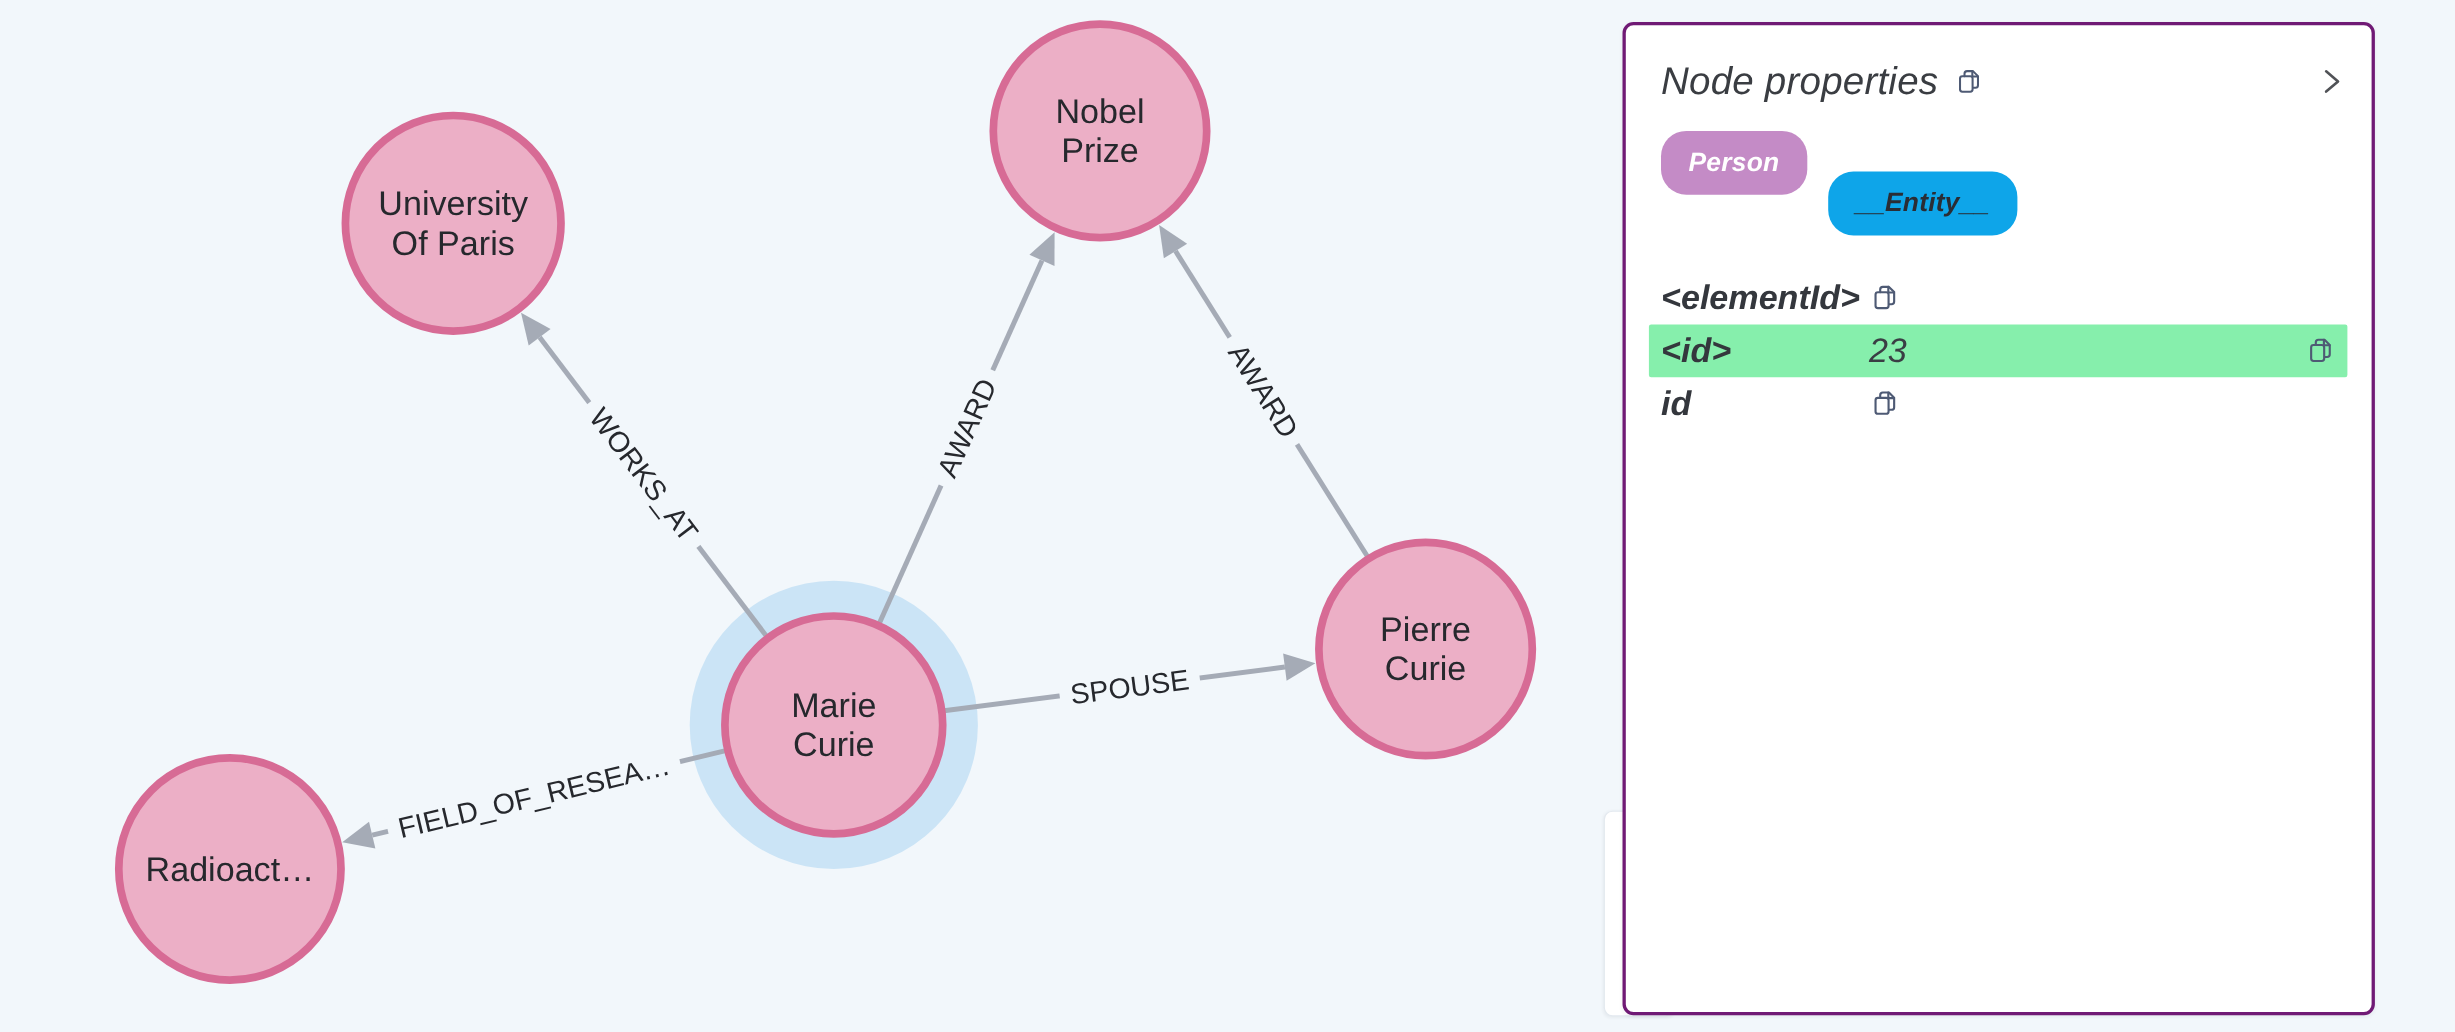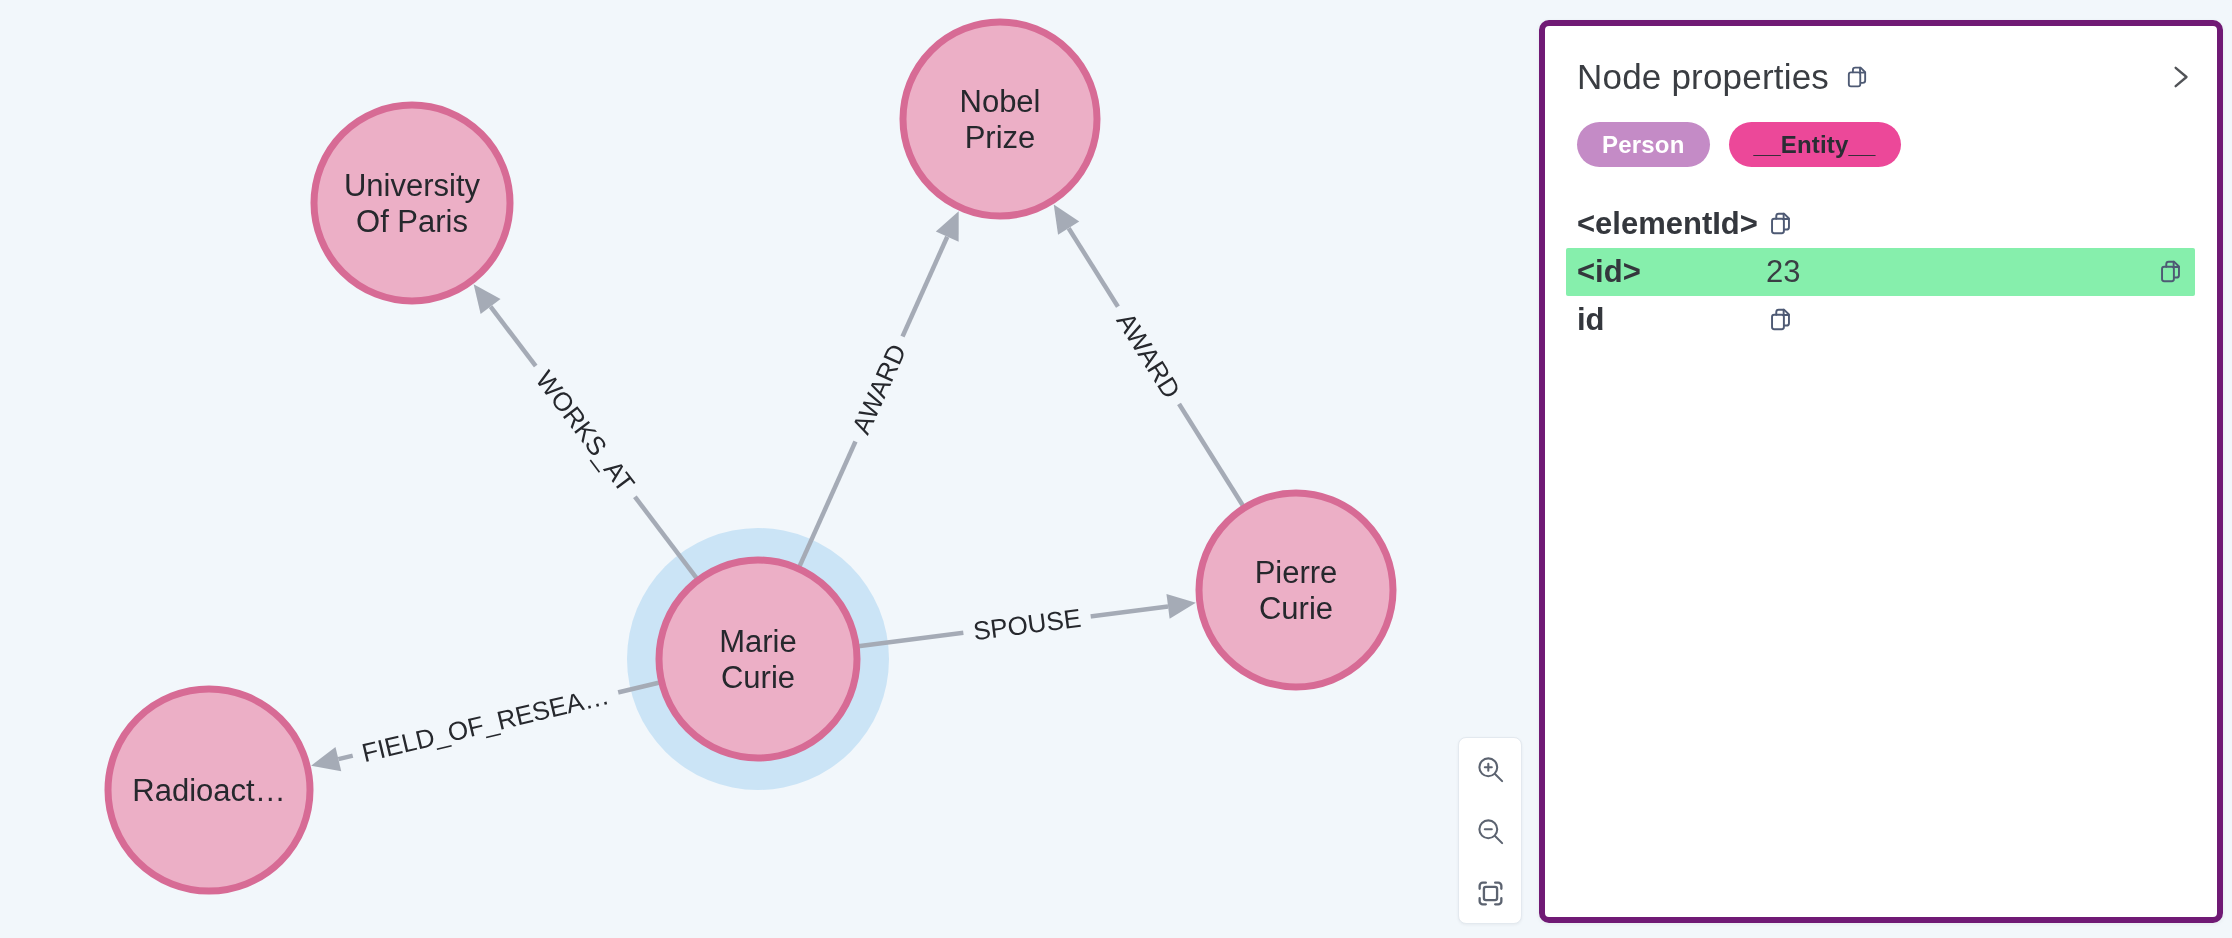--- a/index.html
+++ b/index.html
@@ -6,38 +6,39 @@
   body{
     width:2232px;height:938px;overflow:hidden;
     font-family:"Liberation Sans","DejaVu Sans",sans-serif;
     background:#F2F7FB;
   }
   #stage{position:relative;width:2232px;height:938px;background:#F2F7FB;}
   #graph-svg{position:absolute;left:0;top:0;}
 
   
   .panel{
-    position:absolute;left:1539px;top:20px;width:684px;height:903px;
-    background:#FFFFFF;border:6px solid #701a75;border-radius:10px;
+    position:absolute;left:1475px;top:20px;width:684px;height:903px;
+    background:#FFFFFF;border:3px solid #701a75;border-radius:10px;
     box-shadow:0 1px 4px rgba(27,39,51,.06);
     box-sizing:border-box;
+    font-style:italic;
   }
   .panel-header{display:flex;justify-content:space-between;align-items:flex-start;
     padding:28px 16px 0 32px;}
   .title-wrap{display:flex;align-items:center;gap:14px;}
   .panel-title{margin:0;font-size:35px;font-weight:400;color:#3A3D42;line-height:46px;letter-spacing:.2px;}
   .icon-btn{background:none;border:none;padding:0;cursor:pointer;line-height:0;color:#4E5A74;}
   .icon-btn svg{display:block;}
   .title-copy svg{width:28px;height:28px;}
   .chevron{color:#515357;margin-top:9px;margin-right:8px;}
   .chevron svg{width:26px;height:28px;}
 
   .badges{display:flex;gap:19px;margin:22px 0 0 32px;}
   .badge{
-    height:45px;display:flex;align-items:center;padding:0 25px;
+    height:58px;display:flex;align-items:center;padding:0 25px;
     border-radius:23px;font-size:24px;font-weight:700;letter-spacing:.2px;
   }
 
   .prop-rows{margin-top:33px;}
   .prop-row{
     display:flex;align-items:flex-start;
     margin:0 22px 0 21px;padding:5px 10px 5px 11px;
     border-radius:2px;font-size:31px;line-height:38px;color:#3A3E44;
     box-sizing:border-box;
   }
@@ -180,21 +181,21 @@
         <span>
           <svg viewBox="0 0 24 24" fill="none" stroke="currentColor" stroke-width="2.2" stroke-linecap="round" stroke-linejoin="round">
             <path d="M8 3.5 L18 12 L8 20.5"></path>
           </svg>
         </span>
       </button>
     </header>
 
     <div class="badges" id="badges">
         <span class="badge" style="background: rgb(196, 139, 198); color: rgb(255, 255, 255);">Person</span>
-        <span class="badge" style="background: #ec4899; color: rgb(42, 45, 52);">__Entity__</span>
+        <span class="badge" style="background: #0ea5e9; color: rgb(42, 45, 52); margin-top: 37px;">__Entity__</span>
       </div>
 
     <div class="prop-rows" id="prop-rows">
         <div class="prop-row">
           <div class="prop-key">&lt;elementId&gt;</div>
           <button class="copy-btn">
             <svg viewBox="0 0 24 24" fill="none" stroke="currentColor" stroke-width="1.6" stroke-linecap="round" stroke-linejoin="round">
               <path d="M8.5 8V6a2 2 0 0 1 2-2h4.6L19 7.9V15a2 2 0 0 1-2 2h-1.5"></path>
               <path d="M14.6 4v4.2h4.2"></path>
               <rect x="5" y="8" width="9.8" height="12" rx="1.8"></rect>

